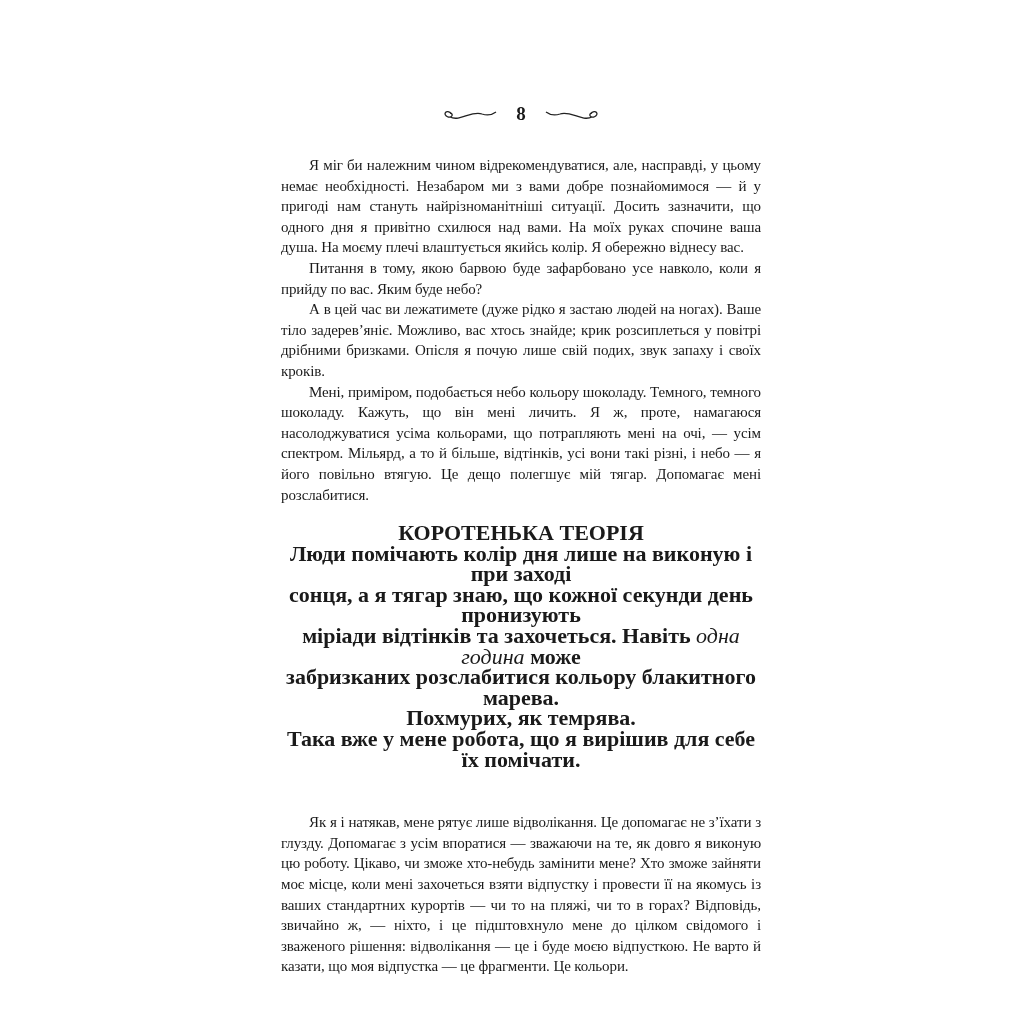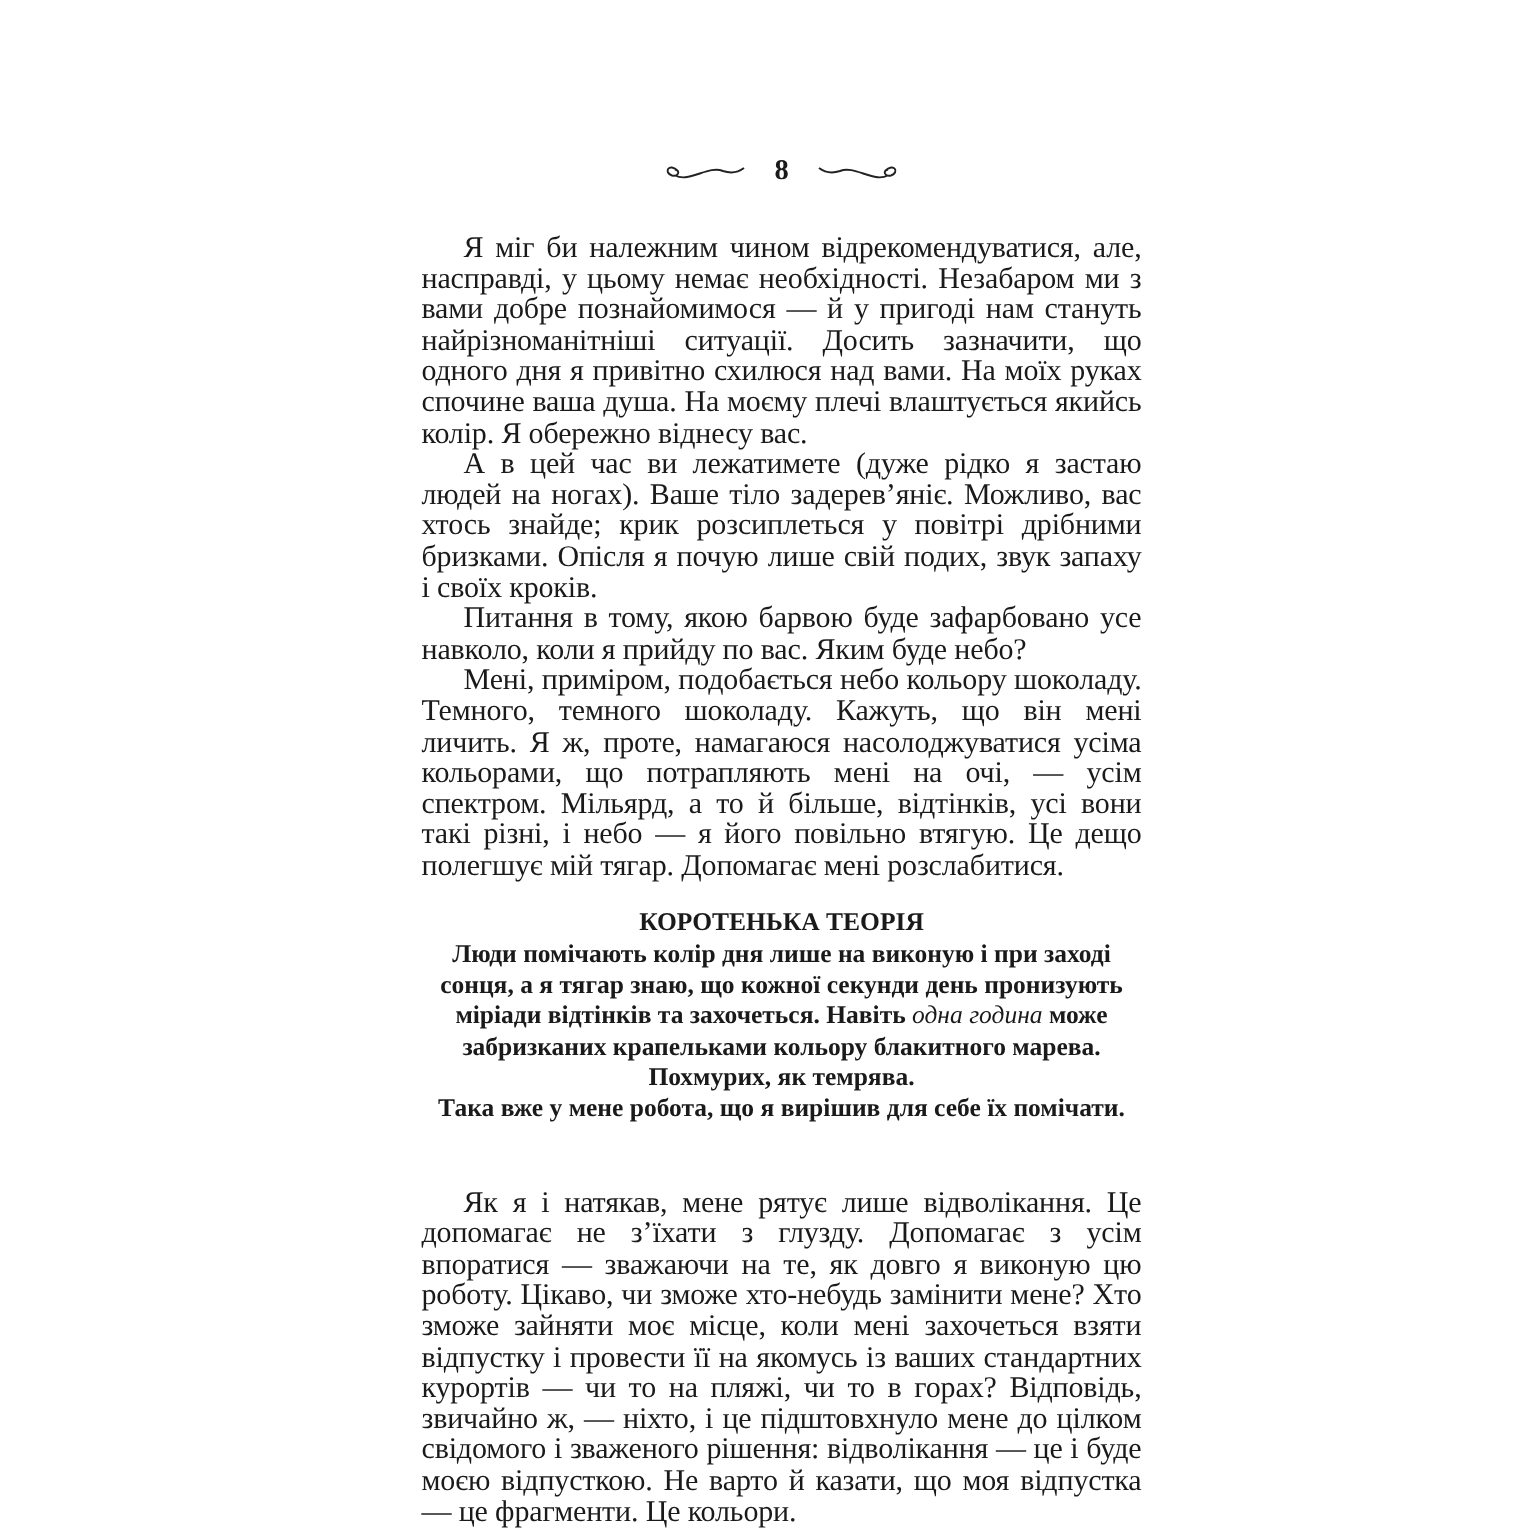--- a/index.html
+++ b/index.html
@@ -10,29 +10,29 @@
     color: #1a1a1a;
   }
   .header {
     height: 36px; display: flex; align-items: center; justify-content: center;
     gap: 18px;
   }
   .header .num { font-weight: bold; font-size: 19px; }
   .flourish { width: 56px; height: 16px; }
   .body-text {
     margin-top: 23px;
-    font-size: 20px; line-height: 20.6px;
+    font-size: 15px; line-height: 20.6px;
     text-align: justify; letter-spacing: -0.1px;
   }
   .body-text p { margin: 0; text-indent: 28px; }
   .theory {
     margin-top: 18px;
     font-family: "Liberation Serif", "DejaVu Serif", serif;
     font-weight: bold; text-align: center;
-    font-size: 17px; line-height: 20.6px;
+    font-size: 22px; line-height: 20.6px;
   }
   .theory .title { font-weight: bold; }
   .theory em { font-style: italic; font-weight: normal; }
   .body-text.second { margin-top: 42px; }
 </style>
 </head>
 <body>
 
 <div class="page">
   <div class="header">
@@ -40,31 +40,31 @@
       <path d="M10 8 C 4 2, 0 9, 6 11 C 10 12, 12 8, 8 7 M8 11 C 18 16, 30 4, 40 8 C 46 10, 50 9, 54 6" fill="none" stroke="#222" stroke-width="1.3"></path>
     </svg>
     <span class="num">8</span>
     <svg class="flourish" viewBox="0 0 56 16">
       <path d="M46 8 C 52 2, 56 9, 50 11 C 46 12, 44 8, 48 7 M48 11 C 38 16, 26 4, 16 8 C 10 10, 6 9, 2 6" fill="none" stroke="#222" stroke-width="1.3"></path>
     </svg>
   </div>
 
   <div class="body-text">
     <p>Я міг би належним чином відрекомендуватися, але, насправді, у цьому немає необхідності. Незабаром ми з вами добре познайомимося — й у пригоді нам стануть найрізноманітніші ситуації. Досить зазначити, що одного дня я привітно схилюся над вами. На моїх руках спочине ваша душа. На моєму плечі влаштується якийсь колір. Я обережно віднесу вас.</p>
+    <p>Питання в тому, якою барвою буде зафарбовано усе навколо, коли я прийду по вас. Яким буде небо?</p>
     <p>А в цей час ви лежатимете (дуже рідко я застаю людей на ногах). Ваше тіло задерев’яніє. Можливо, вас хтось знайде; крик розсиплеться у повітрі дрібними бризками. Опісля я почую лише свій подих, звук запаху і своїх кроків.</p>
-    <p>Питання в тому, якою барвою буде зафарбовано усе навколо, коли я прийду по вас. Яким буде небо?</p>
     <p>Мені, приміром, подобається небо кольору шоколаду. Темного, темного шоколаду. Кажуть, що він мені личить. Я ж, проте, намагаюся насолоджуватися усіма кольорами, що потрапляють мені на очі, — усім спектром. Мільярд, а то й більше, відтінків, усі вони такі різні, і небо — я його повільно втягую. Це дещо полегшує мій тягар. Допомагає мені розслабитися.</p>
   </div>
 
   <div class="theory">
     <div class="title">КОРОТЕНЬКА ТЕОРІЯ</div>
     <div>Люди помічають колір дня лише на виконую і при заході</div>
     <div>сонця, а я тягар знаю, що кожної секунди день пронизують</div>
     <div><span>міріади відтінків та захочеться. Навіть </span><em>одна година</em><span> може</span></div>
-    <div>забризканих крапельками кольору блакитного марева.</div>
+    <div>забризканих розслабитися кольору блакитного марева.</div>
     <div>Похмурих, як темрява.</div>
     <div>Така вже у мене робота, що я вирішив для себе їх помічати.</div>
   </div>
 
   <div class="body-text second">
     <p>Як я і натякав, мене рятує лише відволікання. Це допомагає не з’їхати з глузду. Допомагає з усім впоратися — зважаючи на те, як довго я виконую цю роботу. Цікаво, чи зможе хто-небудь замінити мене? Хто зможе зайняти моє місце, коли мені захочеться взяти відпустку і провести її на якомусь із ваших стандартних курортів — чи то на пляжі, чи то в горах? Відповідь, звичайно ж, — ніхто, і це підштовхнуло мене до цілком свідомого і зваженого рішення: відволікання — це і буде моєю відпусткою. Не варто й казати, що моя відпустка — це фрагменти. Це кольори.</p>
   </div>
 </div>
 
 </body></html>

